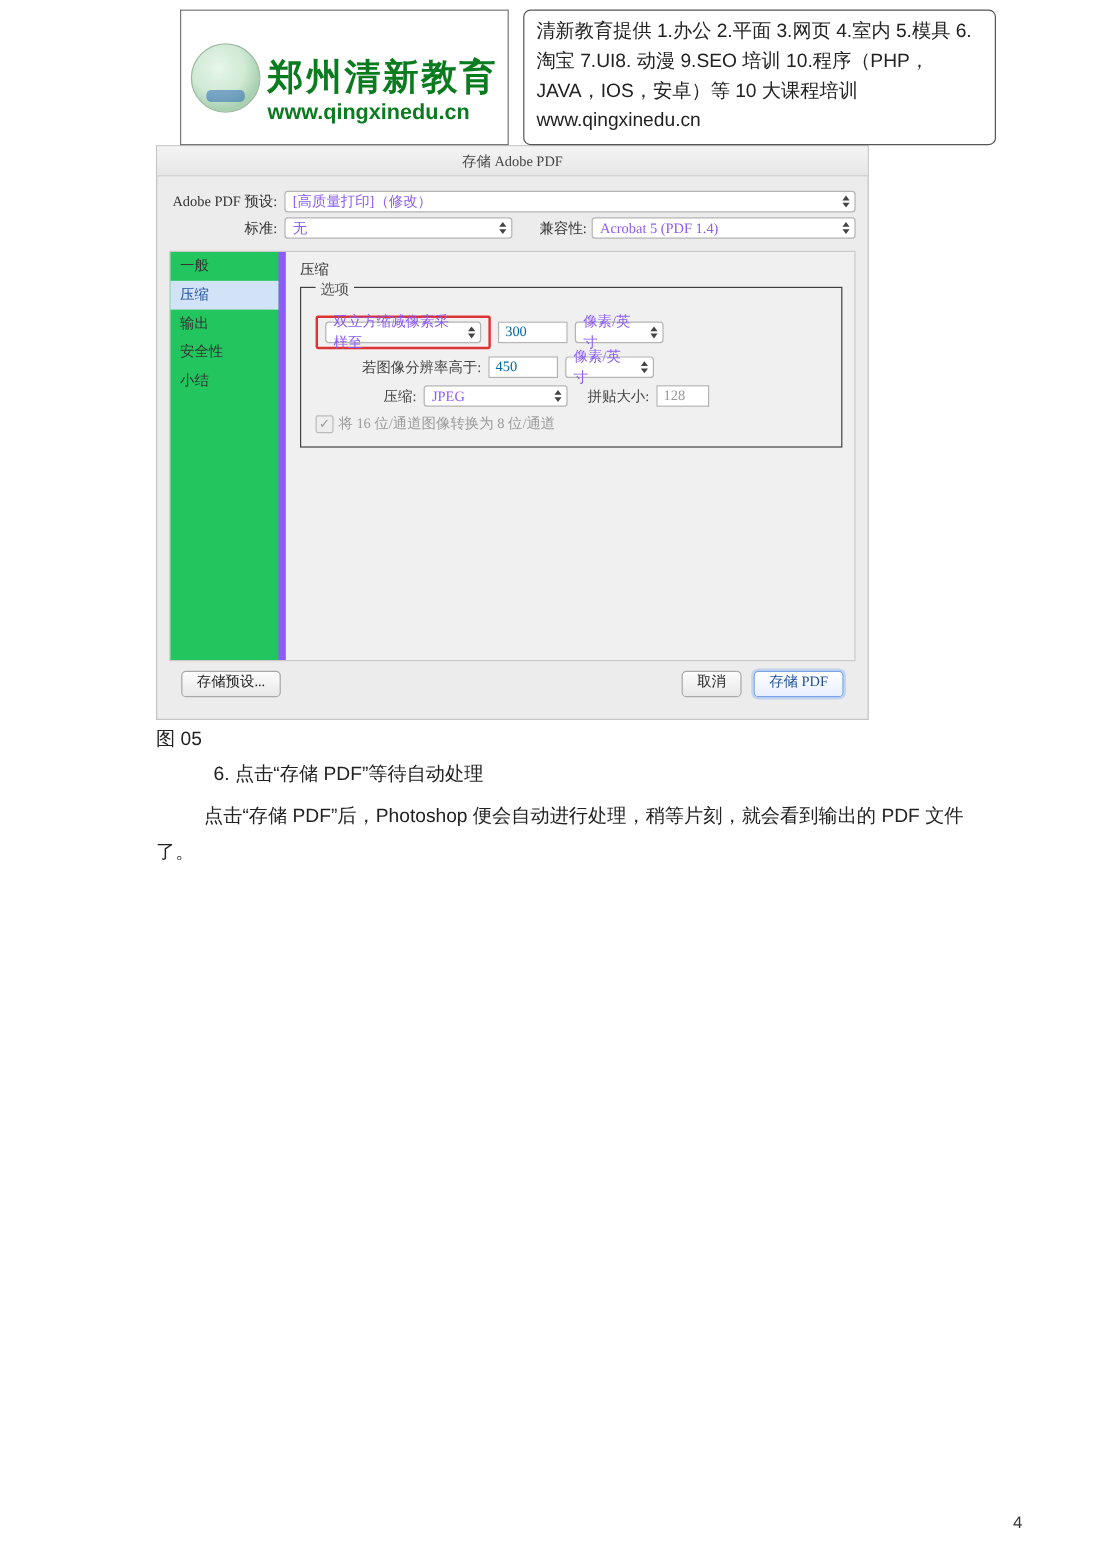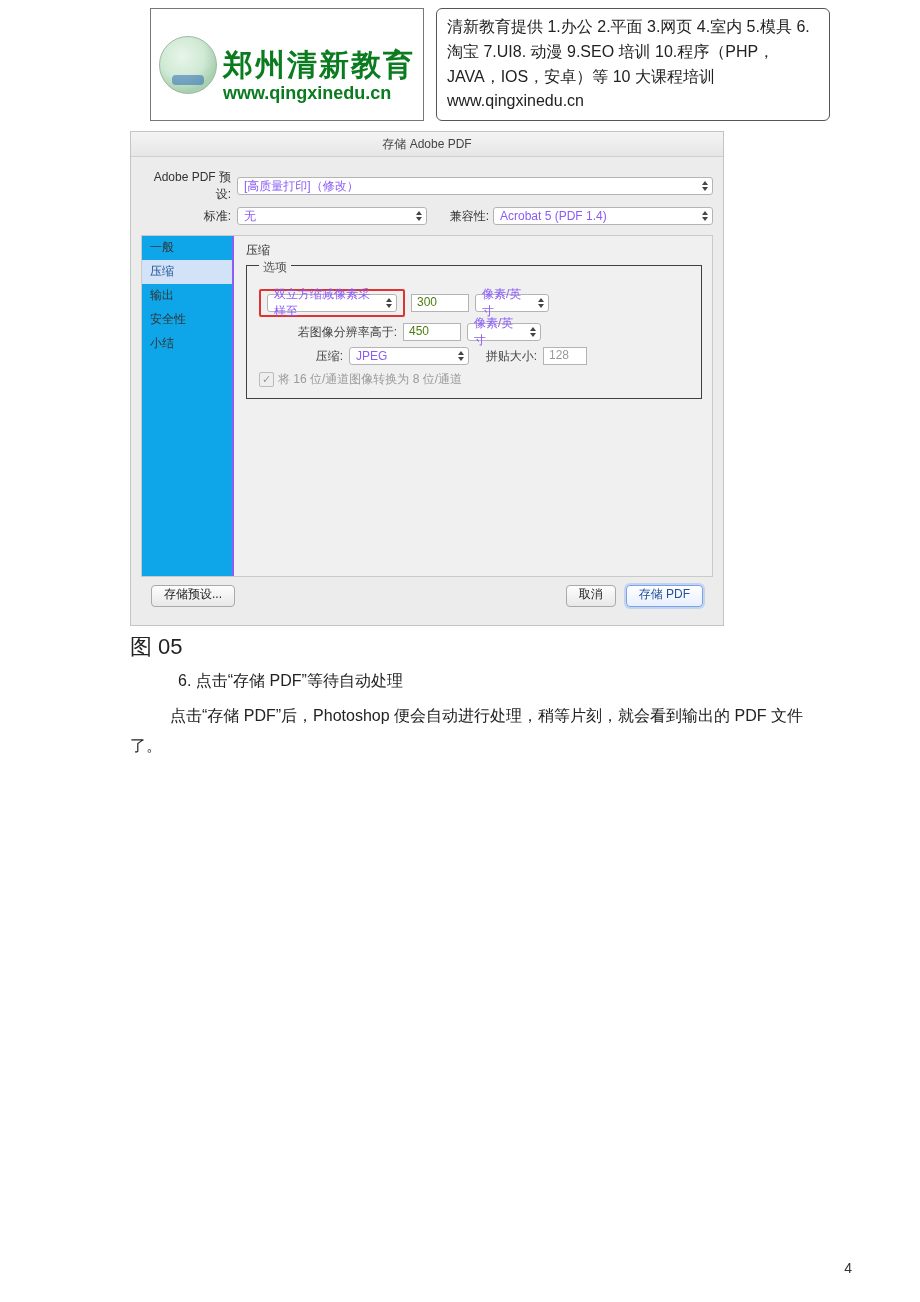--- a/index.html
+++ b/index.html
@@ -75,26 +75,26 @@
     border: 1px solid #555;
     border-radius: 6px;
     padding: 6px 10px;
     font-size: 16px;
     line-height: 1.55;
     color: #222;
   }
 
   
   .shot {
-    margin-top: 10px;
     border: 1px solid #c4c4c4;
     background: #ececec;
     width: 592px;
     font-size: 12px;
     color: #333;
+    font-family: Liberation Serif, serif;
   }
   .shot-titlebar {
     text-align: center;
     padding: 4px 0 3px;
     background: linear-gradient(#f4f4f4,#e6e6e6);
     border-bottom: 1px solid #cfcfcf;
     font-size: 12px;
     color:#444;
   }
   .shot-body { padding: 8px 10px 10px 10px; }
@@ -138,33 +138,33 @@
     top:auto; bottom:3px; transform:none;
   }
 
   .input {
     height:18px;
     background:#fff;
     border:1px solid #b4b4b4;
     padding:0 5px;
     font-size:12px;
     box-sizing:border-box;
-    color:#4d7c0f;
+    color:#0369a1;
   }
 
   .split {
     display:flex;
     border:1px solid #cacaca;
     min-height: 340px;
     background:#f0f0f0;
   }
   .sidepanel {
     width: 90px;
-    border-right:2px solid #8b5cf6;
-    background:#0ea5e9;
+    border-right:6px solid #8b5cf6;
+    background:#22c55e;
   }
   .sidepanel .tab{
     padding:3px 8px;
     font-size:12px;
     color:#333;
     cursor:default;
     border-bottom:1px solid transparent;
   }
   .sidepanel .tab.active{
     background:#d3e3f7;
@@ -218,21 +218,21 @@
     white-space:nowrap;
   }
   .btn.primary{
     background:linear-gradient(#fff,#e8efff);
     border-color:#7aa4e6;
     box-shadow:0 0 0 2px rgba(120,170,255,.35);
     color:#1e4f99;
   }
 
   
-  .caption { margin-top:6px; font-size:22px; }
+  .caption { margin-top:6px; font-size:16px; }
   .para { font-size:16px; line-height:1.9; margin:4px 0; }
   .indent1 { text-indent: 2em; }
   .indent2 { text-indent: 3em; }
 
   .page-number {
     position:absolute;
     right: 68px;
     bottom: 26px;
     font-size:14px;
     color:#333;

